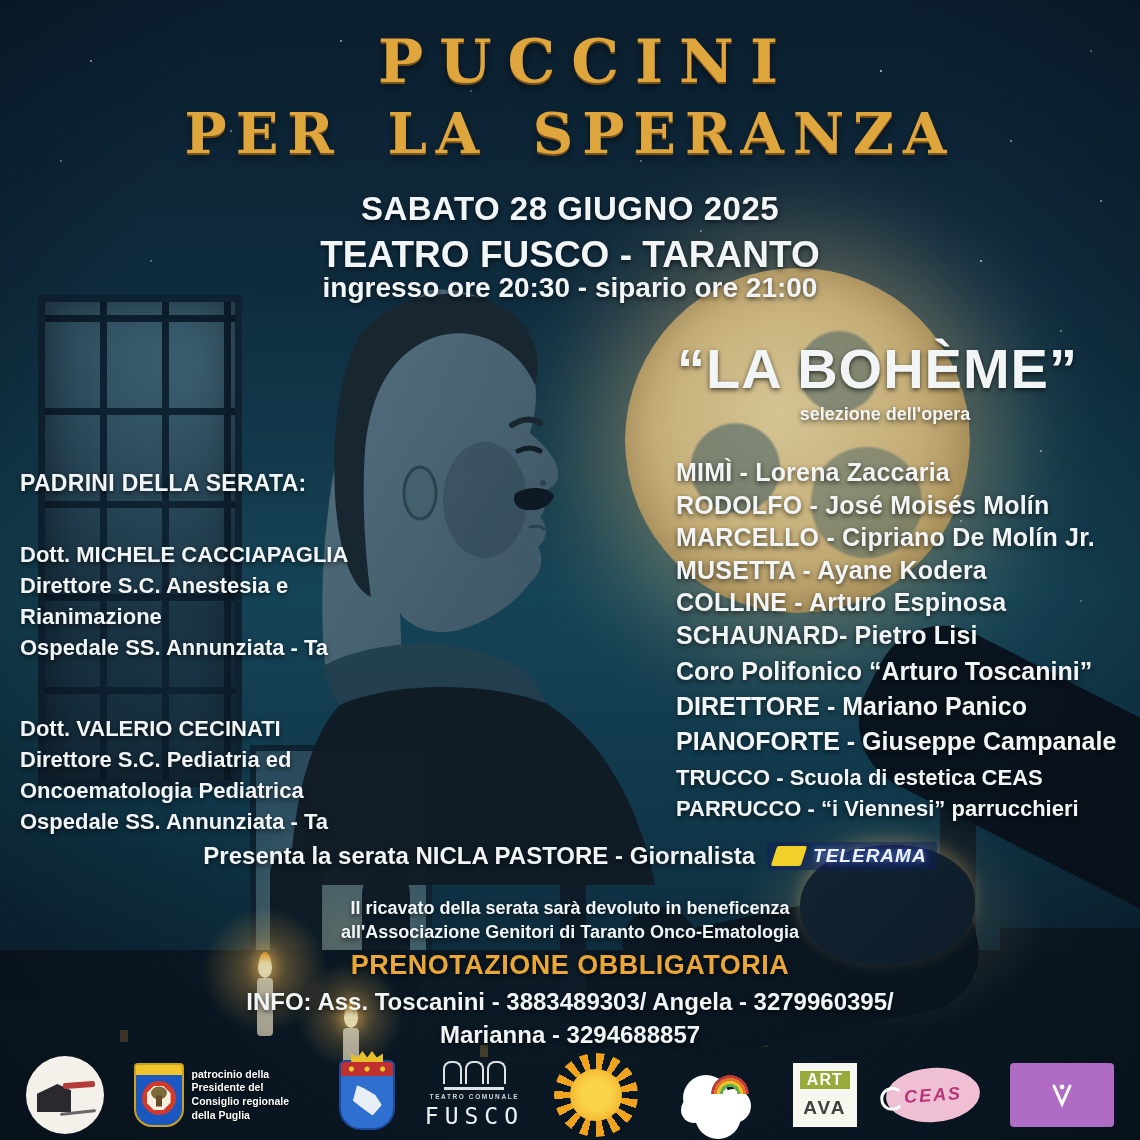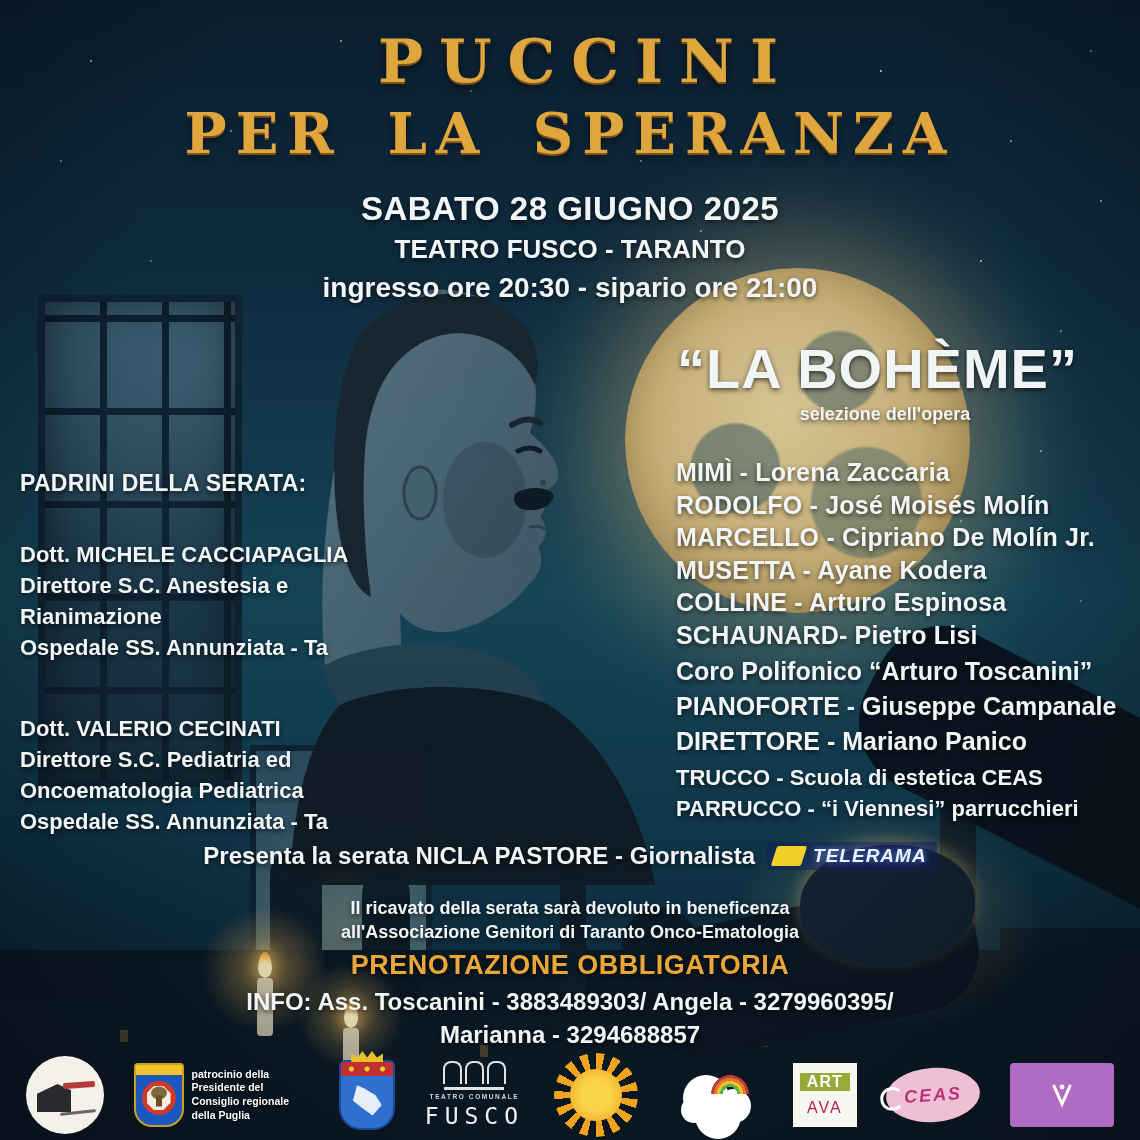--- a/index.html
+++ b/index.html
@@ -68,21 +68,21 @@
   .cb2{left:343px;top:1028px;height:46px;}
   .vignette{position:absolute;inset:0;z-index:7;pointer-events:none;
     background:radial-gradient(ellipse at 50% 35%, transparent 55%, rgba(4,10,18,.55) 100%);}
   
   .txt{position:absolute;z-index:10;color:#f2f5f6;text-shadow:0 2px 5px rgba(0,0,0,.65);}
   .title-line{left:0;width:100%;text-align:center;font-family:"DejaVu Serif",serif;font-weight:700;
     color:#e0a63e;text-shadow:0 2px 0 #79521a, 0 5px 9px rgba(0,0,0,.55);}
   #title1{top:26px;font-size:60px;letter-spacing:16px;margin-left:16px;}
   #title2{top:100px;font-size:56px;letter-spacing:9px;word-spacing:16px;}
   #date-line{top:190px;left:0;width:100%;text-align:center;font-size:33px;font-weight:700;letter-spacing:.5px;}
-  #venue-line{top:234px;left:0;width:100%;text-align:center;font-size:26px;font-weight:700;}
+  #venue-line{top:234px;left:0;width:100%;text-align:center;font-size:37px;font-weight:700;}
   #times-line{top:272px;left:0;width:100%;text-align:center;font-size:28px;font-weight:700;}
   #boheme-title{left:630px;top:336px;width:495px;text-align:center;font-size:56px;font-weight:700;letter-spacing:1px;}
   #boheme-sub{left:655px;top:404px;width:460px;text-align:center;font-size:18px;font-weight:700;}
   .cast{left:676px;top:456px;font-size:25px;font-weight:700;line-height:32.5px;letter-spacing:.2px;}
   .credits{left:676px;top:654px;font-size:25px;font-weight:700;line-height:35px;}
   .styling-credits{left:676px;top:762px;font-size:22px;font-weight:700;line-height:31px;}
   .padrini{left:20px;top:470px;width:402px;text-align:left;font-weight:700;}
   .pad-heading{font-size:23px;letter-spacing:.3px;}
   .pad-block1{margin-top:42px;font-size:22px;line-height:31px;}
   .pad-block2{margin-top:50px;font-size:22px;line-height:31px;}
@@ -130,21 +130,21 @@
     background:repeating-conic-gradient(#f0a41e 0 12deg, rgba(240,164,30,0) 12deg 24deg);}
   .sun::before{content:"";position:absolute;inset:16px;border-radius:50%;
     background:radial-gradient(circle,#f9d34a 0 40%,#f0a41e 100%);}
   .cloud{position:relative;width:96px;height:72px;flex:none;}
   .cloud::before{content:"";position:absolute;left:16px;top:16px;width:46px;height:46px;background:#fff;border-radius:50%;
     box-shadow:28px 8px 0 -6px #fff,-12px 12px 0 -10px #fff,12px 18px 0 0 #fff,6px -8px 0 -10px #fff;}
   .rainbow{position:absolute;right:14px;top:16px;width:38px;height:19px;border-radius:19px 19px 0 0;z-index:1;
     background:radial-gradient(circle at 50% 100%, transparent 0 7px, #58b04a 7px 10px, #f2c12a 10px 13px, #e0772a 13px 16px, #c03a3a 16px 19px, transparent 19px);}
   .artava{width:64px;height:64px;background:#f6f8f0;display:flex;flex-direction:column;align-items:center;justify-content:center;gap:8px;flex:none;}
   .av1{background:#97ab3a;color:#fff;padding:0 7px;font-weight:700;font-size:16px;letter-spacing:1px;}
-  .av2{color:#be185d;font-weight:400;font-size:16px;letter-spacing:2px;}
+  .av2{color:#404040;font-weight:700;font-size:19px;letter-spacing:2px;}
   .ceas{width:94px;height:54px;background:#efc0d4;border-radius:50%;display:flex;align-items:center;justify-content:center;
     transform:rotate(-4deg);position:relative;flex:none;}
   .ceas::before{content:"";position:absolute;left:-6px;top:16px;width:18px;height:18px;border:3px solid #fff;border-radius:50%;border-right-color:transparent;}
   .ceas-txt{color:#b8347a;font-weight:700;font-size:18px;letter-spacing:2px;font-style:italic;}
   .vlogo{width:104px;height:64px;background:#b06cc4;border-radius:4px;display:flex;align-items:center;justify-content:center;flex:none;}
 </style>
 </head>
 <body>
 
 <div id="poster">
@@ -223,22 +223,22 @@
     <div>MIMÌ - Lorena Zaccaria</div>
     <div>RODOLFO - José Moisés Molín</div>
     <div>MARCELLO - Cipriano De Molín Jr.</div>
     <div>MUSETTA - Ayane Kodera</div>
     <div>COLLINE - Arturo Espinosa</div>
     <div>SCHAUNARD- Pietro Lisi</div>
   </div>
 
   <div class="txt credits">
     <div>Coro Polifonico “Arturo Toscanini”</div>
+    <div>DIRETTORE - Mariano Panico</div>
     <div>PIANOFORTE - Giuseppe Campanale</div>
-    <div>DIRETTORE - Mariano Panico</div>
   </div>
 
   <div class="txt styling-credits">
     <div>TRUCCO - Scuola di estetica CEAS</div>
     <div>PARRUCCO - “i Viennesi” parrucchieri</div>
   </div>
 
   <div class="txt padrini">
     <div class="pad-heading">PADRINI DELLA SERATA:</div>
     <div class="pad-block1">

